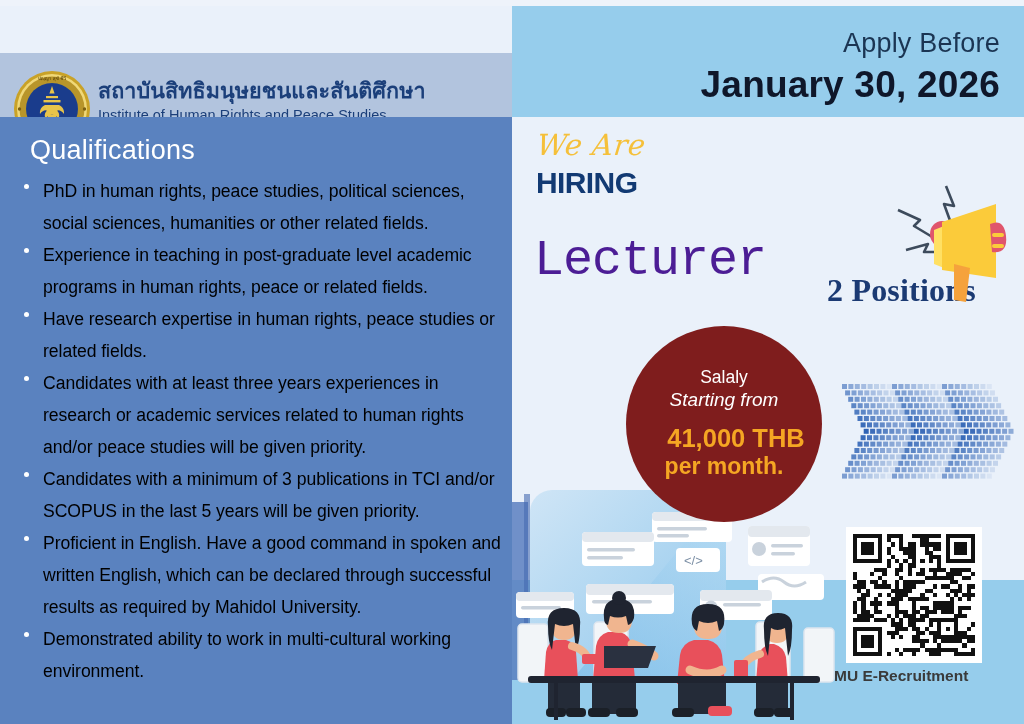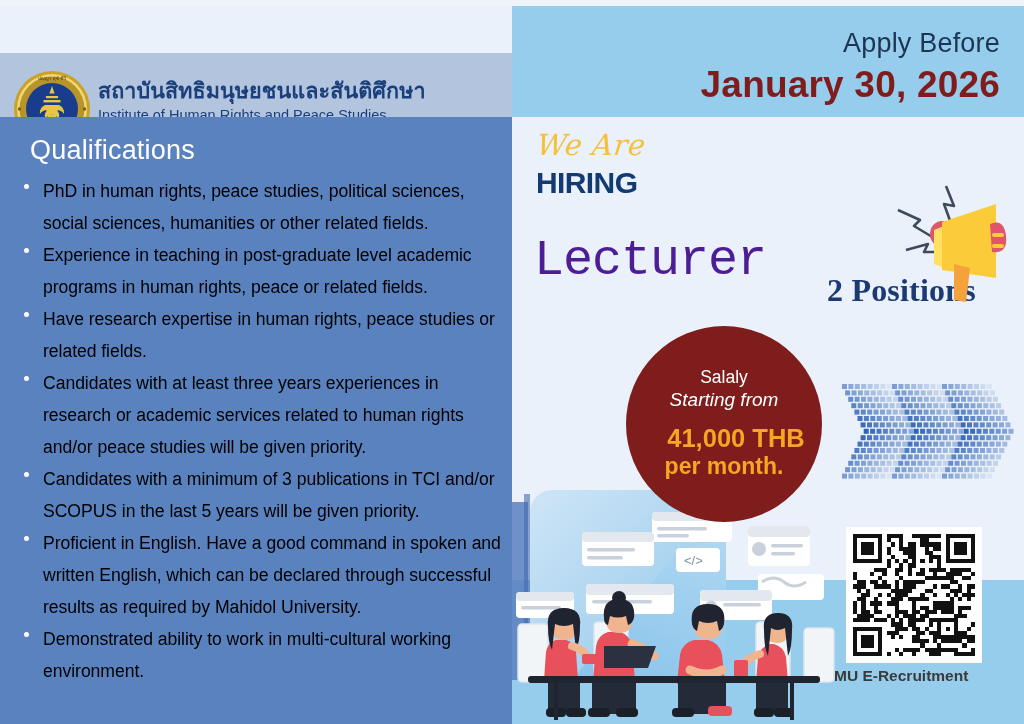--- a/index.html
+++ b/index.html
@@ -56,21 +56,21 @@
   .apply-band {
     position:absolute; left:0; top:6px; width:512px; height:111px;
     background:#96cdec;
   }
   .apply-before {
     position:absolute; right:24px; top:22px;
     font-size:27px; color:#1b3553; letter-spacing:.2px;
   }
   .apply-date {
     position:absolute; right:24px; top:58px;
-    font-size:37px; font-weight:bold; color:#7f1d1d; letter-spacing:.2px;
+    font-size:37px; font-weight:bold; color:#0f172a; letter-spacing:.2px;
   }
 
   .we-are {
     position:absolute; left:25px; top:128px;
     font-family:"DejaVu Serif", serif;
     font-style:italic; font-size:29px; color:#f5c03a;
     transform:skewX(-6deg); letter-spacing:.5px;
   }
   .hiring {
     position:absolute; left:24px; top:166px;

